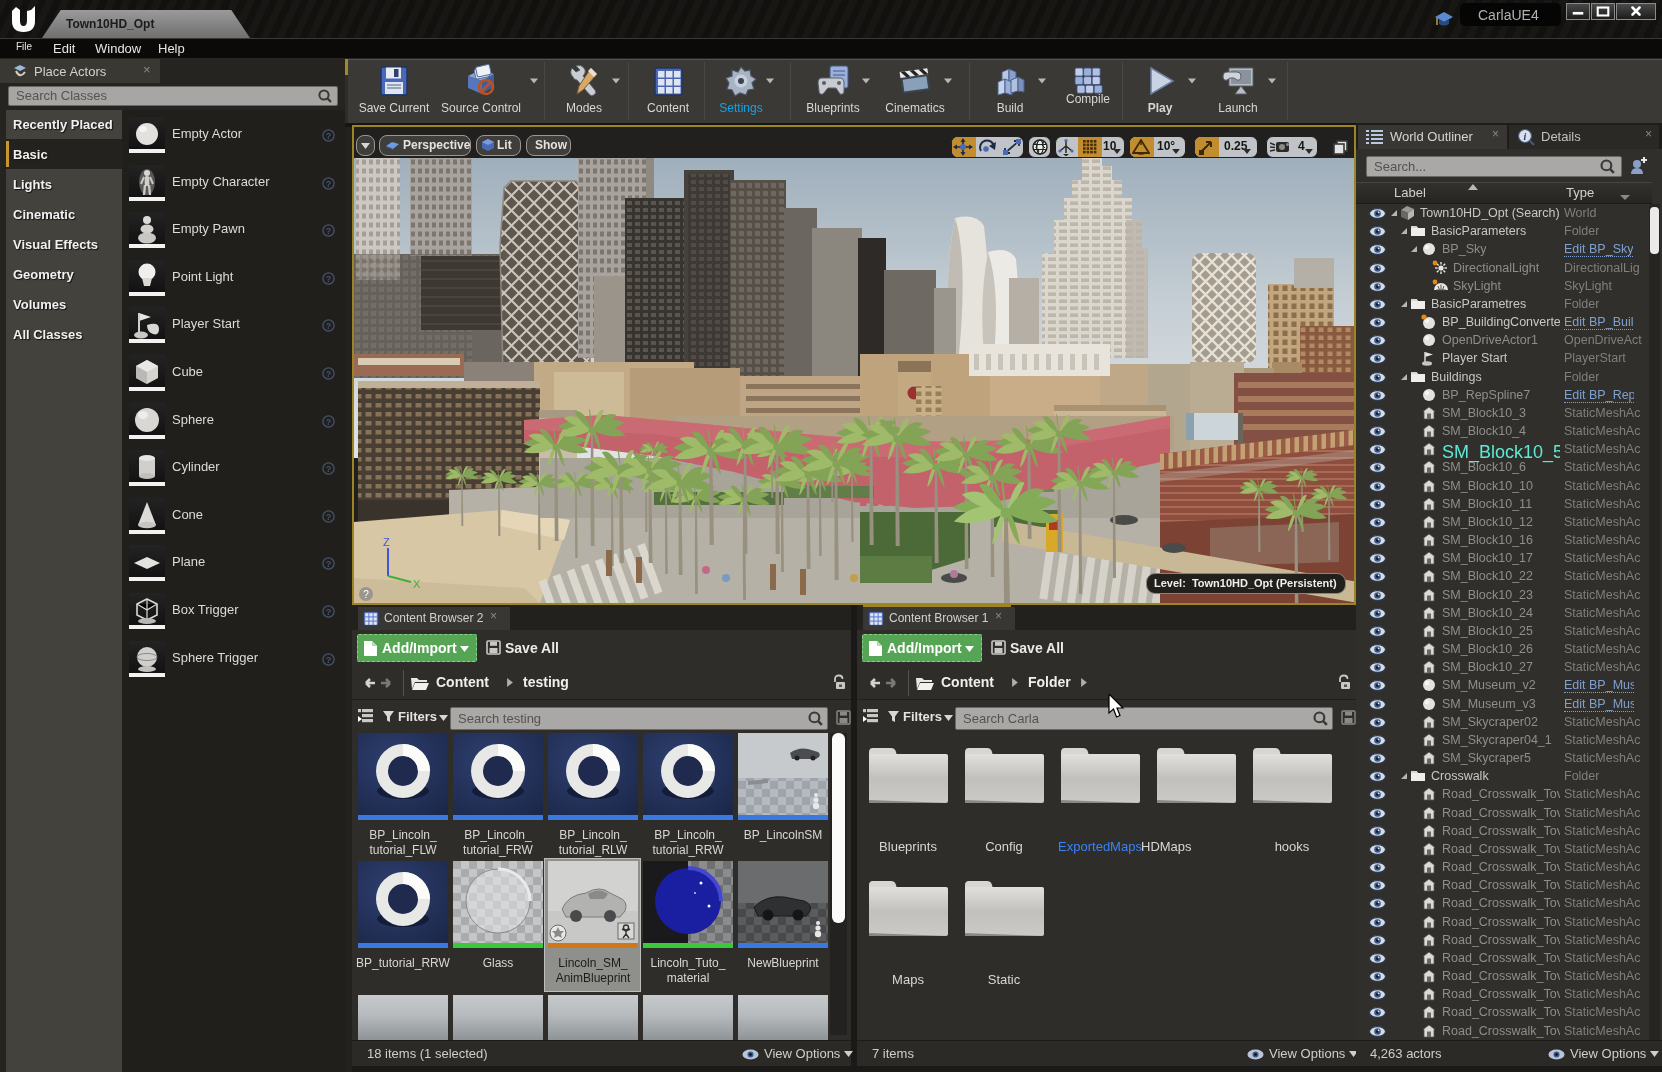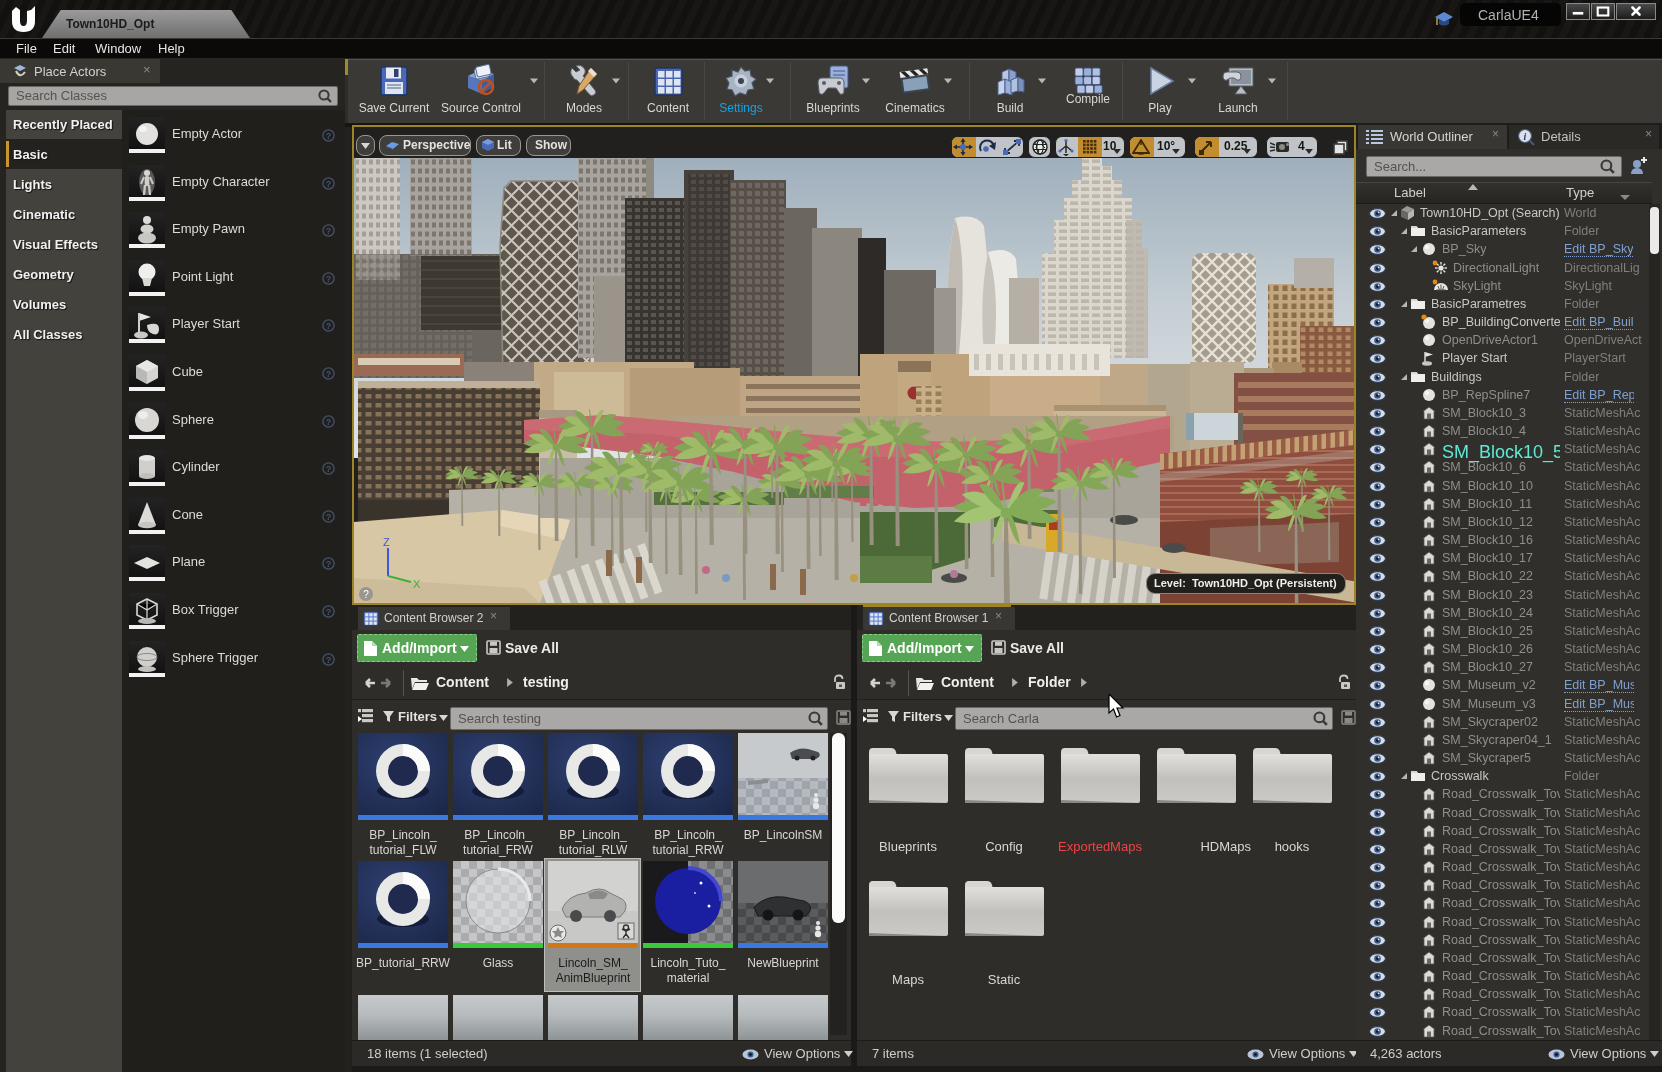--- a/index.html
+++ b/index.html
@@ -56,21 +56,21 @@
 <svg class="a" style="left:1566px;top:3px;background:linear-gradient(#4a4a4a,#1c1c1c);border:1px solid #8a8a8a" width="24" height="17" viewBox="0 0 24 17">
     <rect x="6" y="9" width="12" height="3" fill="#fff"></rect>
   </svg>
 <svg class="a" style="left:1591px;top:3px;background:linear-gradient(#4a4a4a,#1c1c1c);border:1px solid #8a8a8a" width="24" height="17" viewBox="0 0 24 17">
     <rect x="6" y="4" width="12" height="9" fill="none" stroke="#fff" stroke-width="2.4"></rect>
   </svg>
 <svg class="a" style="left:1616px;top:3px;background:linear-gradient(#4a4a4a,#1c1c1c);border:1px solid #8a8a8a" width="40" height="17" viewBox="0 0 34 17">
     <path d="M13 4 L21 12 M21 4 L13 12" stroke="#fff" stroke-width="3" stroke-linecap="round"></path>
   </svg>
 <div class="a" style="left:0;top:38px;width:1662px;height:21px;background:#0b0a08;border-top:1px solid #3a3936;border-bottom:1px solid #262522"></div>
-<div class="a tx" style="left:16px;top:41px;font-size:13px;color:#e6e5e3;font-weight:normal;">File</div>
+<div class="a tx" style="left:16px;top:41px;font-size:10px;color:#e6e5e3;font-weight:normal;">File</div>
 <div class="a tx" style="left:53px;top:41px;font-size:13px;color:#e6e5e3;font-weight:normal;">Edit</div>
 <div class="a tx" style="left:95px;top:41px;font-size:13px;color:#e6e5e3;font-weight:normal;">Window</div>
 <div class="a tx" style="left:158px;top:41px;font-size:13px;color:#e6e5e3;font-weight:normal;">Help</div>
 <div class="a" style="left:0;top:59px;width:345px;height:1013px;background:#262421"></div>
 <div class="a" style="left:0;top:59px;width:160px;height:24px;background:#3a3833"></div>
 <svg class="a" style="left:12px;top:63px" width="17" height="17" viewBox="0 0 17 17">
 <path d="M8 2 L14 5 L8 8 L2 5 Z" fill="#9ab8e0"></path>
     <path d="M4 8 Q8 16 13 9" fill="none" stroke="#d8d0c0" stroke-width="2"></path>
   </svg>
 <div class="a tx" style="left:34px;top:64px;font-size:13px;color:#d2d1cf;font-weight:normal;">Place Actors</div>
@@ -361,21 +361,21 @@
       <rect x="14.6" y="21.2" width="8" height="8" rx="1.5" fill="#c2cee8"></rect>
       <rect x="23.2" y="21.2" width="8" height="8" rx="1.5" fill="#9ab0d8"></rect>
     </g>
   </svg>
 <div class="a tx" style="left:0px;top:92px;font-size:12px;color:#d8d7d5;font-weight:normal;left:1028px">
     <div style="width:120px;text-align:center">Compile</div>
   </div>
 <svg class="a" style="left:1143px;top:64px" width="34" height="34" viewBox="0 0 34 34">
     <path d="M8 4 L30 17 L8 30 Z" fill="#c8d4e4" stroke="#6a7f9f" stroke-width="1.5"></path>
   </svg>
-<div class="a tx" style="left:0px;top:101px;font-size:12px;color:#d8d7d5;font-weight:normal;left:1100px">
+<div class="a tx" style="left:0px;top:101px;font-size:12px;color:#d8d7d5;font-weight:bold;left:1100px">
     <div style="width:120px;text-align:center">Play</div>
   </div>
 <svg class="a" style="left:1188px;top:78px" width="8" height="6" viewBox="0 0 7 4.5">
     <path d="M0 0 L7 0 L3.5 4.5 Z" fill="#b8b7b4"></path>
   </svg>
 <svg class="a" style="left:1221px;top:64px" width="34" height="34" viewBox="0 0 34 34">
     <path d="M8 4 L32 4 L32 22 L20 22 L26 30 L14 30 L20 22 L8 22 Z" fill="#b8bec6" stroke="#5a6068"></path>
     <rect x="10" y="6" width="20" height="14" fill="#8a929e"></rect>
     <path d="M2 12 Q2 8 6 8 L16 8 Q20 8 20 12 Q20 17 16 16 L13 14 L9 14 L6 16 Q2 17 2 12 Z" fill="#d0d4da" stroke="#5a6068"></path>
   </svg>
@@ -1713,35 +1713,35 @@
 <svg class="a" style="left:1059px;top:744px" width="82" height="60" viewBox="0 0 82 60">
 <linearGradient id="fg" x1="0" y1="0" x2="0" y2="1">
       <stop offset="0" stop-color="#e2e0dd"></stop>
       <stop offset="0.5" stop-color="#c2c0bd"></stop>
       <stop offset="1" stop-color="#cccac7"></stop>
     </linearGradient>
 <path d="M2 8 Q2 4 6 4 L24 4 Q28 4 29 8 L30 12 L2 12 Z" fill="#d8d6d3"></path>
 <rect x="2" y="10" width="79" height="49" rx="2" fill="url(#fg)"></rect>
 <path d="M2 56 L81 59 L81 59 L2 59 Z" fill="#8a8885"></path>
   </svg>
-<div class="a tx" style="left:0px;top:839px;font-size:13px;color:#ef4444;font-weight:normal;left:1045px">
+<div class="a tx" style="left:0px;top:839px;font-size:13px;color:#3b82f6;font-weight:normal;left:1045px">
     <div style="width:110px;text-align:center">ExportedMaps</div>
   </div>
 <svg class="a" style="left:1155px;top:744px" width="82" height="60" viewBox="0 0 82 60">
 <linearGradient id="fg" x1="0" y1="0" x2="0" y2="1">
       <stop offset="0" stop-color="#e2e0dd"></stop>
       <stop offset="0.5" stop-color="#c2c0bd"></stop>
       <stop offset="1" stop-color="#cccac7"></stop>
     </linearGradient>
 <path d="M2 8 Q2 4 6 4 L24 4 Q28 4 29 8 L30 12 L2 12 Z" fill="#d8d6d3"></path>
 <rect x="2" y="10" width="79" height="49" rx="2" fill="url(#fg)"></rect>
 <path d="M2 56 L81 59 L81 59 L2 59 Z" fill="#8a8885"></path>
   </svg>
 <div class="a tx" style="left:0px;top:839px;font-size:13px;color:#d8d7d4;font-weight:normal;left:1141px">
-    <div style="width:110px;text-align:right">HDMaps</div>
+    <div style="width:110px;text-align:left">HDMaps</div>
   </div>
 <svg class="a" style="left:1251px;top:744px" width="82" height="60" viewBox="0 0 82 60">
 <linearGradient id="fg" x1="0" y1="0" x2="0" y2="1">
       <stop offset="0" stop-color="#e2e0dd"></stop>
       <stop offset="0.5" stop-color="#c2c0bd"></stop>
       <stop offset="1" stop-color="#cccac7"></stop>
     </linearGradient>
 <path d="M2 8 Q2 4 6 4 L24 4 Q28 4 29 8 L30 12 L2 12 Z" fill="#d8d6d3"></path>
 <rect x="2" y="10" width="79" height="49" rx="2" fill="url(#fg)"></rect>
 <path d="M2 56 L81 59 L81 59 L2 59 Z" fill="#8a8885"></path>

